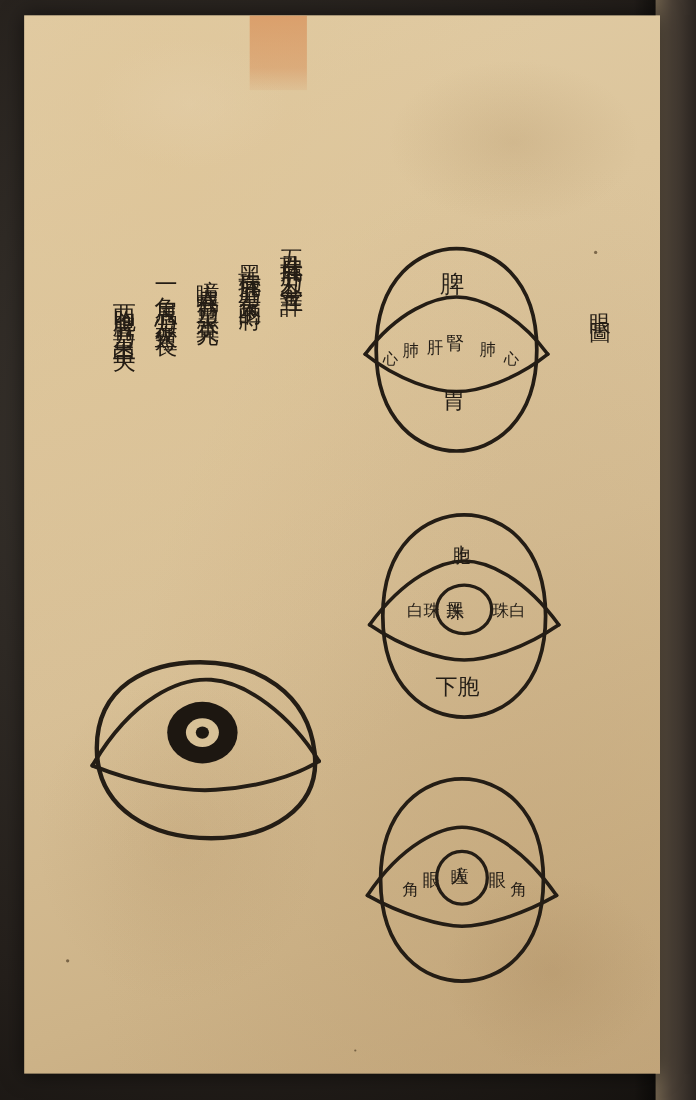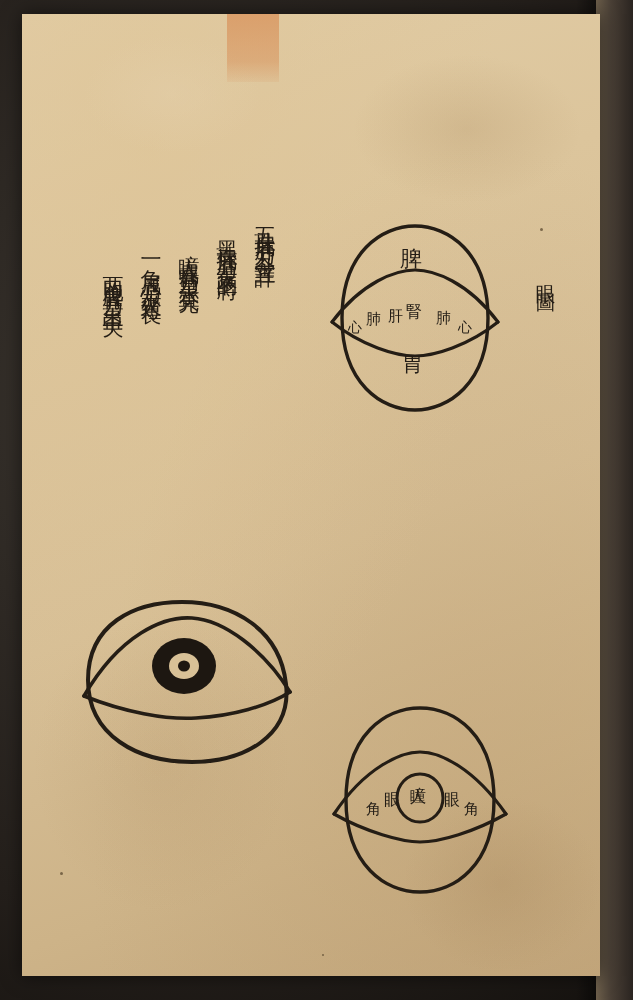--- a/index.html
+++ b/index.html
@@ -150,20 +150,35 @@
       <div class="ink-label" style="left:90px; top:38px; font-size:22px;">脾</div>
       <div class="ink-label" style="left:38px; top:110px; font-size:14px;">心</div>
       <div class="ink-label" style="left:56px; top:102px; font-size:15px;">肺</div>
       <div class="ink-label" style="left:78px; top:99px; font-size:15px;">肝</div>
       <div class="ink-label" style="left:96px; top:94px; font-size:16px;">腎</div>
       <div class="ink-label" style="left:126px; top:101px; font-size:15px;">肺</div>
       <div class="ink-label" style="left:148px; top:110px; font-size:14px;">心</div>
       <div class="ink-label" style="left:92px; top:144px; font-size:21px;">胃</div>
     </div>
 
+    <div class="fig" style="left:296px; top:436px; width:210px; height:215px;">
+      <svg width="210" height="215" viewBox="0 0 210 215">
+        <g fill="none" stroke="#241d15" stroke-width="3.4" stroke-linecap="round">
+          <path d="M30 110 C30 44, 70 18, 104 18 C138 18, 178 44, 178 110 C178 176, 138 202, 104 202 C70 202, 30 176, 30 110 Z"></path>
+          <path d="M18 118 C50 74, 84 60, 104 60 C124 60, 158 74, 190 118" stroke-width="3.2"></path>
+          <path d="M18 118 C50 140, 84 150, 104 150 C124 150, 158 140, 190 118" stroke-width="3.2"></path>
+          <ellipse cx="104" cy="104" rx="25" ry="22" stroke-width="3"></ellipse>
+        </g>
+      </svg>
+      <div class="ink-label" style="left:92px; top:32px; font-size:17px; writing-mode:vertical-rl; text-orientation:upright; letter-spacing:1px;">上胞</div>
+      <div class="ink-label" style="left:52px; top:98px; font-size:15px;">白珠</div>
+      <div class="ink-label" style="left:88px; top:84px; font-size:16px; writing-mode:vertical-rl; text-orientation:upright; letter-spacing:1px;">黑珠</div>
+      <div class="ink-label" style="left:130px; top:98px; font-size:15px;">珠白</div>
+      <div class="ink-label" style="left:78px; top:164px; font-size:20px;">下胞</div>
+    </div>
 
     <div class="fig" style="left:292px; top:676px; width:215px; height:215px;">
       <svg width="215" height="215" viewBox="0 0 215 215">
         <g fill="none" stroke="#241d15" stroke-width="3.4" stroke-linecap="round">
           <path d="M32 110 C32 44, 72 18, 106 18 C140 18, 180 44, 180 110 C180 176, 140 202, 106 202 C72 202, 32 176, 32 110 Z"></path>
           <path d="M20 124 C52 76, 88 62, 106 62 C126 62, 160 78, 192 124" stroke-width="3.2"></path>
           <path d="M20 124 C52 142, 88 152, 106 152 C126 152, 160 142, 192 124" stroke-width="3.2"></path>
           <ellipse cx="106" cy="108" rx="23" ry="24" stroke-width="3"></ellipse>
         </g>
       </svg>

